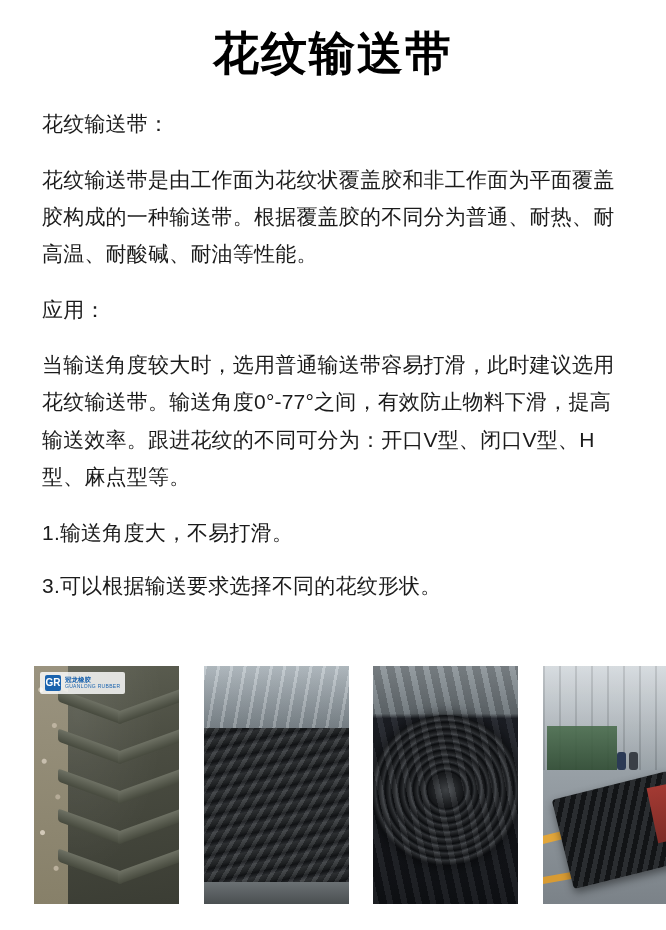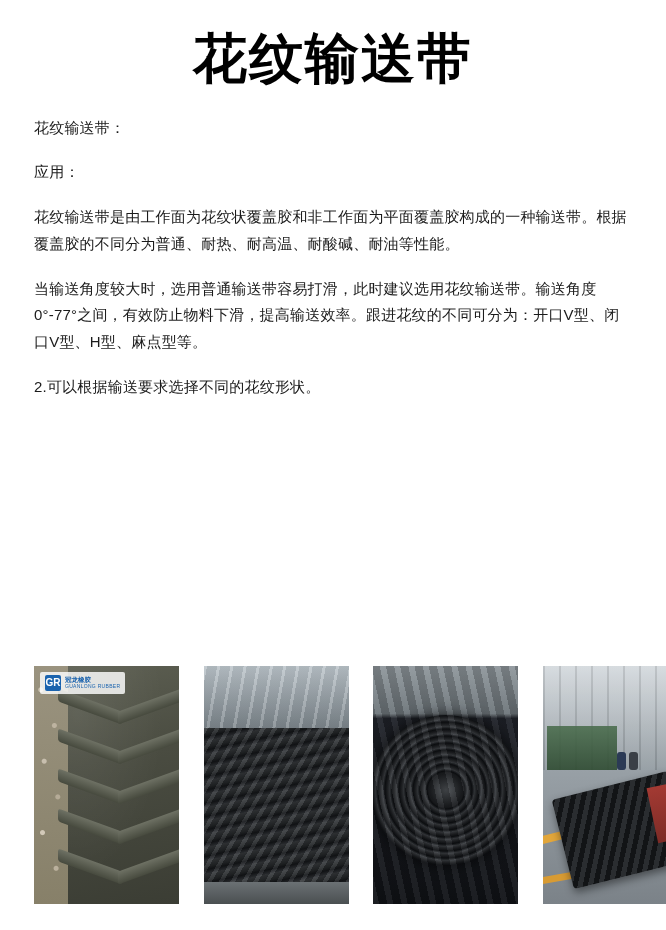--- a/index.html
+++ b/index.html
@@ -15,35 +15,35 @@
     overflow: hidden;
   }
   .page {
     width: 666px;
     height: 930px;
     position: relative;
     box-sizing: border-box;
   }
   .title {
     text-align: center;
-    font-size: 54px;
+    font-size: 46px;
     font-weight: 700;
     letter-spacing: 2px;
     color: #000000;
     margin: 26px 0 0 0;
     line-height: 1.2;
   }
   .body-copy {
     margin: 24px 34px 0 34px;
   }
   .para {
-    font-size: 15px;
+    font-size: 21px;
     line-height: 1.78;
     color: #1b1b1b;
-    margin: 0 0 18px 0;
+    margin: 0 0 18px 8px;
     letter-spacing: 0.2px;
     text-align: left;
   }
   .para.tight {
     margin-bottom: 16px;
   }
   .gallery {
     position: absolute;
     left: 34px;
     top: 640px;
@@ -225,24 +225,25 @@
 </style>
 </head>
 <body>
 
 <div class="page">
 
   <h1 class="title">花纹输送带</h1>
 
   <div class="body-copy">
     <p class="para">花纹输送带：</p>
+    <p class="para">花纹输送带是由工作面为花纹状覆盖胶和非工作面为平面覆盖胶构成的一种输送带。根据覆盖胶的不同分为普通、耐热、耐高温、耐酸碱、耐油等性能。</p>
     <p class="para">应用：</p>
-    <p class="para">花纹输送带是由工作面为花纹状覆盖胶和非工作面为平面覆盖胶构成的一种输送带。根据覆盖胶的不同分为普通、耐热、耐高温、耐酸碱、耐油等性能。</p>
     <p class="para">当输送角度较大时，选用普通输送带容易打滑，此时建议选用花纹输送带。输送角度0°-77°之间，有效防止物料下滑，提高输送效率。跟进花纹的不同可分为：开口V型、闭口V型、H型、麻点型等。</p>
-    <p class="para tight">2.可以根据输送要求选择不同的花纹形状。</p>
+    <p class="para tight">1.输送角度大，不易打滑。</p>
+    <p class="para tight">3.可以根据输送要求选择不同的花纹形状。</p>
   </div>
 
   <div class="gallery">
 
     <div class="photo p1">
       <div class="gravel"></div>
       <div class="chev" style="top:34px"></div>
       <div class="chev" style="top:74px"></div>
       <div class="chev" style="top:114px"></div>
       <div class="chev" style="top:154px"></div>

